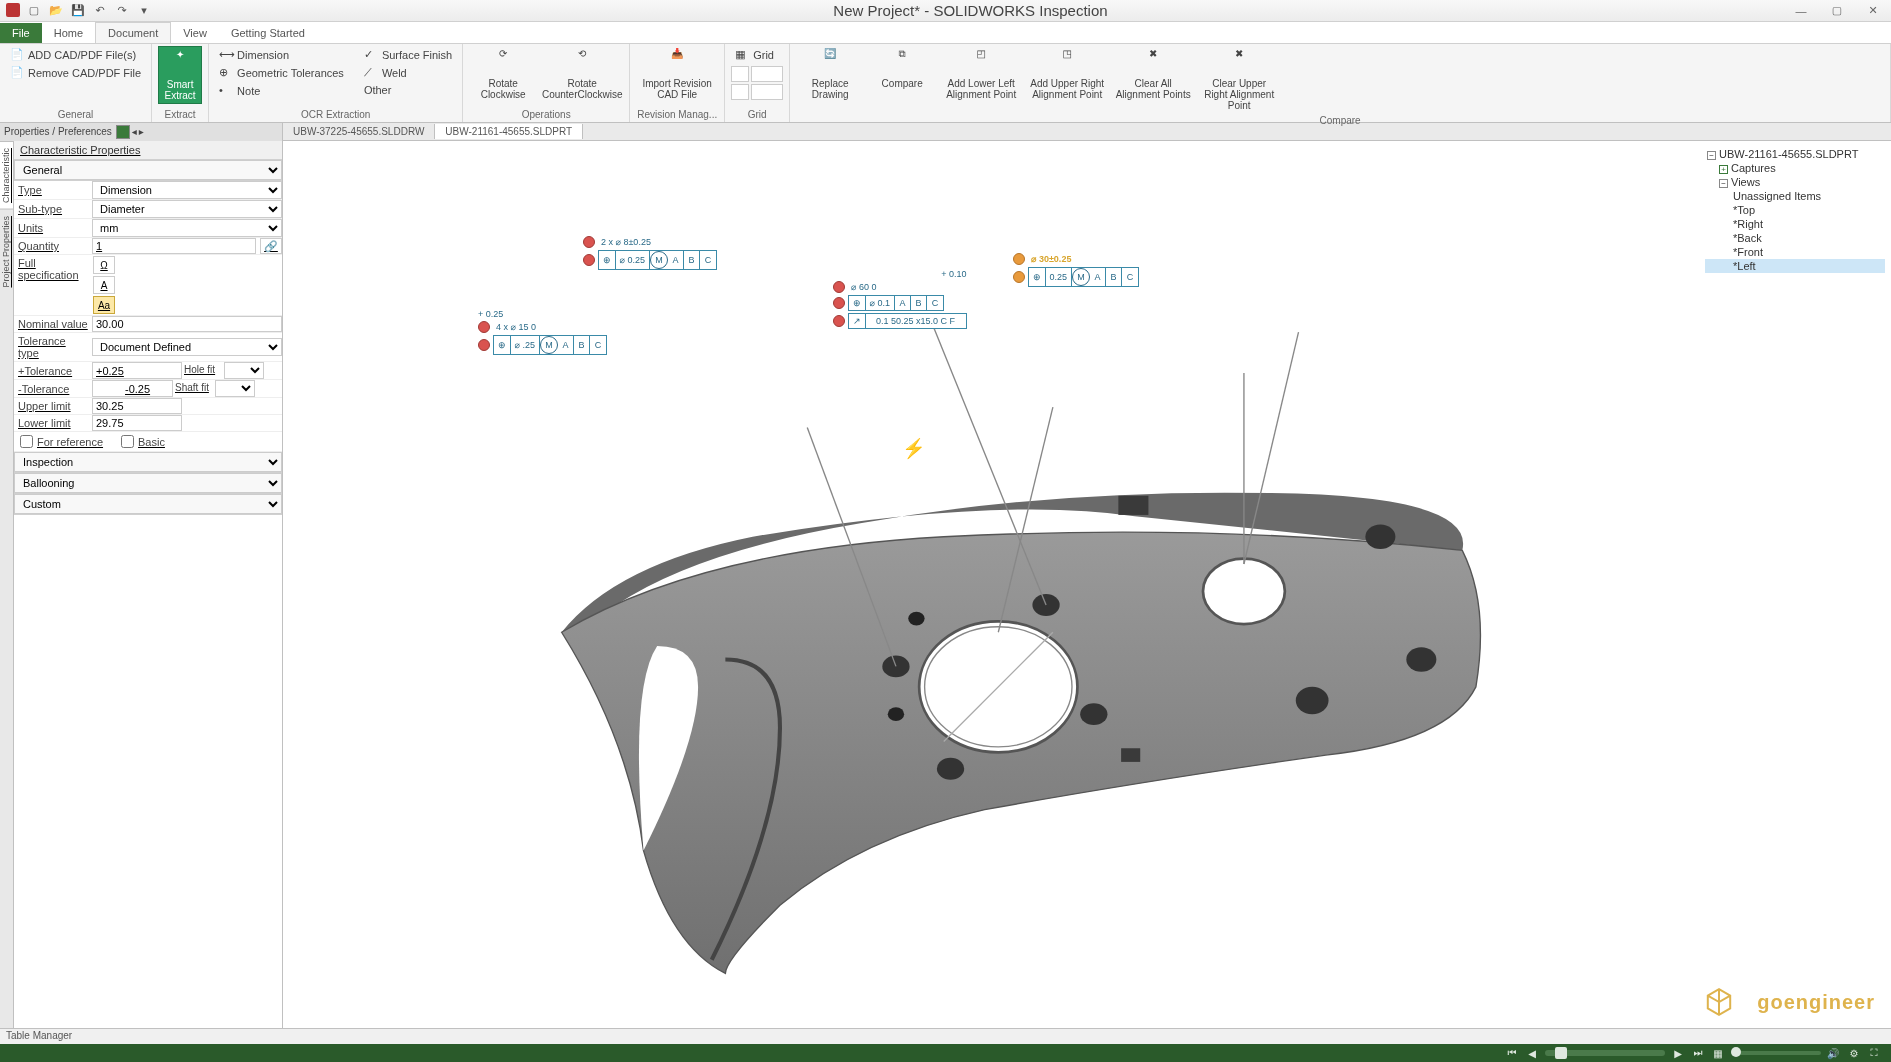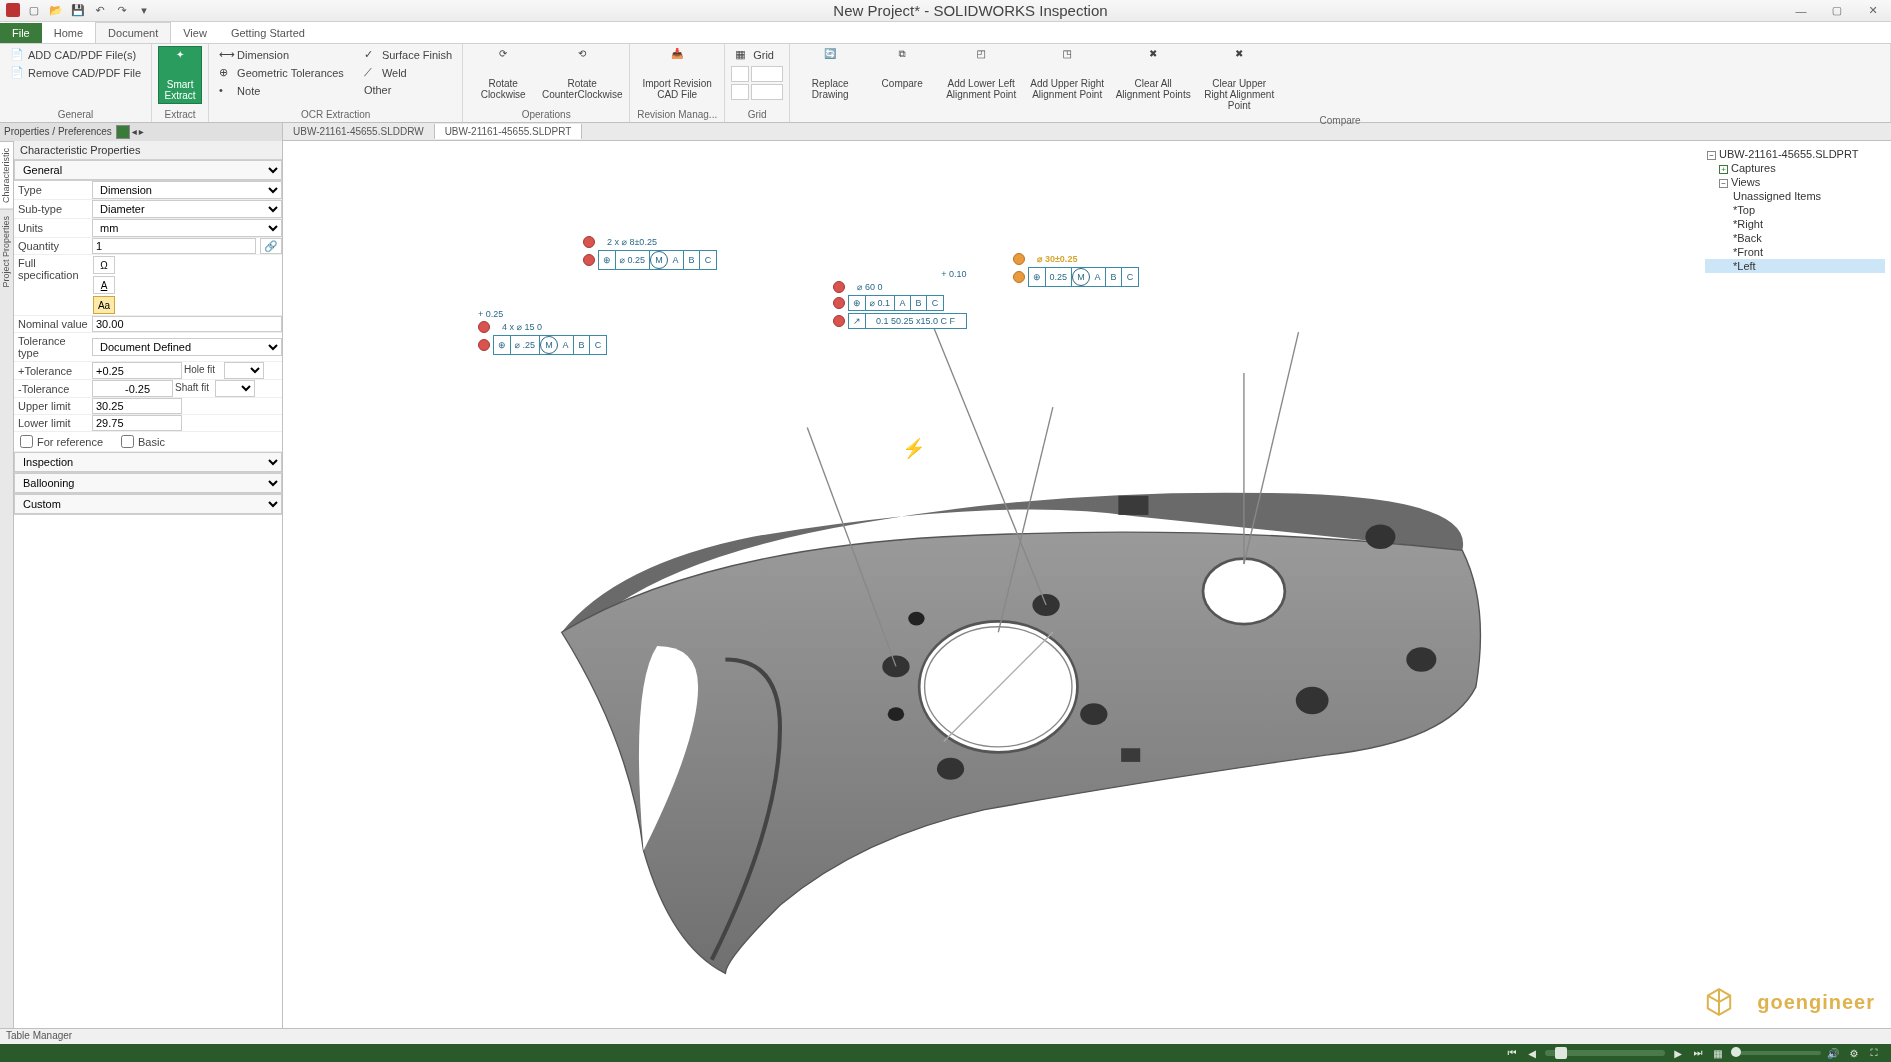--- a/index.html
+++ b/index.html
@@ -37,21 +37,21 @@
 .grid-row .gsel { width:32px; height:16px; border:1px solid #ccc; background:#fff; }
 
 
 .doctabs { height:18px; background:#eaeaea; border-bottom:1px solid #c0c0c0; display:flex; align-items:center; }
 .proptabs-header { width:283px; height:18px; background:#e0e0e0; display:flex; align-items:center; font-size:10px; color:#444; padding:0 4px; border-right:1px solid #c0c0c0; }
 .proptabs-header .mini { width:14px; height:14px; background:#3a7a3a; margin-left:4px; border:1px solid #888; }
 .doctab { padding:2px 10px; font-size:10px; color:#555; border-right:1px solid #c0c0c0; cursor:pointer; }
 .doctab.active { background:#fff; }
 
 
-.main { display:flex; height:calc(100vh - 22px - 22px - 79px - 18px - 16px - 18px); }
+.main { display:flex; height:calc(100vh - 22px - 22px - 79px - 18px - 16px - 18px);text-decoration:underline; }
 .sidebar-tabs { width:14px; background:#e8e8e8; border-right:1px solid #c0c0c0; display:flex; flex-direction:column; }
 .sidebar-tabs .vtab { writing-mode:vertical-rl; transform:rotate(180deg); padding:6px 1px; font-size:9px; color:#555; border-bottom:1px solid #c0c0c0; cursor:pointer; text-align:center; }
 .sidebar-tabs .vtab.active { background:#fff; }
 
 .proppanel { width:269px; background:#fff; border-right:1px solid #c0c0c0; overflow-y:auto; font-size:11px; }
 .prop-section-hdr { background:#f0f0f0; padding:3px 6px; border-bottom:1px solid #d0d0d0; font-size:11px; color:#333; }
 .prop-row { display:flex; align-items:center; border-bottom:1px solid #eee; }
 .prop-row .lbl { width:78px; padding:2px 4px; color:#444; }
 .prop-row .val { flex:1; }
 .prop-row select, .prop-row input[type=text] { width:100%; border:1px solid #ccc; font-size:11px; padding:1px 3px; background:#fff; }
@@ -95,21 +95,21 @@
 .logo .cube { width:32px; height:32px; }
 
 
 .callout { position:absolute; font-size:9px; }
 .callout .frame { display:flex; border:1px solid #3a8aa8; background:#fff; }
 .callout .frame .cell { border-right:1px solid #3a8aa8; padding:2px 4px; display:flex; align-items:center; justify-content:center; color:#2a6a88; min-width:16px; }
 .callout .frame .cell:last-child { border-right:none; }
 .callout .frame .cell.m { width:18px; height:18px; border-radius:50%; border:1px solid #2a6a88; }
 .callout .balloon { width:12px; height:12px; background:#d9534f; border-radius:50%; border:1px solid #a03a36; display:inline-block; }
 .callout .balloon.org { background:#e89a3c; border-color:#b8762a; }
-.callout .topline { color:#2a6a88; font-size:9px; margin-bottom:2px; display:flex; gap:12px; align-items:center; }
+.callout .topline { color:#2a6a88; font-size:9px; margin-bottom:2px; display:flex; gap:6px; align-items:center; }
 </style>
 </head>
 <body>
 
 <div class="titlebar">
   <div class="qat">
     <span style="background:#b33; width:14px; height:14px; border-radius:2px;"></span>
     <span>▢</span>
     <span>📂</span>
     <span>💾</span>
@@ -262,21 +262,21 @@
   </div>
 </div>
 
 <div class="doctabs">
   <div class="proptabs-header">
     <span>Properties / Preferences</span>
     <span class="mini"></span>
     <span style="margin-left:2px">◂</span>
       <span style="margin-left:2px">▸</span>
   </div>
-  <div class="doctab">UBW-21161-45655.SLDDRW</div>
+  <div class="doctab">UBW-37225-45655.SLDDRW</div>
   <div class="doctab active">UBW-21161-45655.SLDPRT</div>
 </div>
 
 <div class="main">
   <div class="sidebar-tabs">
     <div class="vtab active">Characteristic</div>
     <div class="vtab">Project Properties</div>
   </div>
 
   <div class="proppanel">

